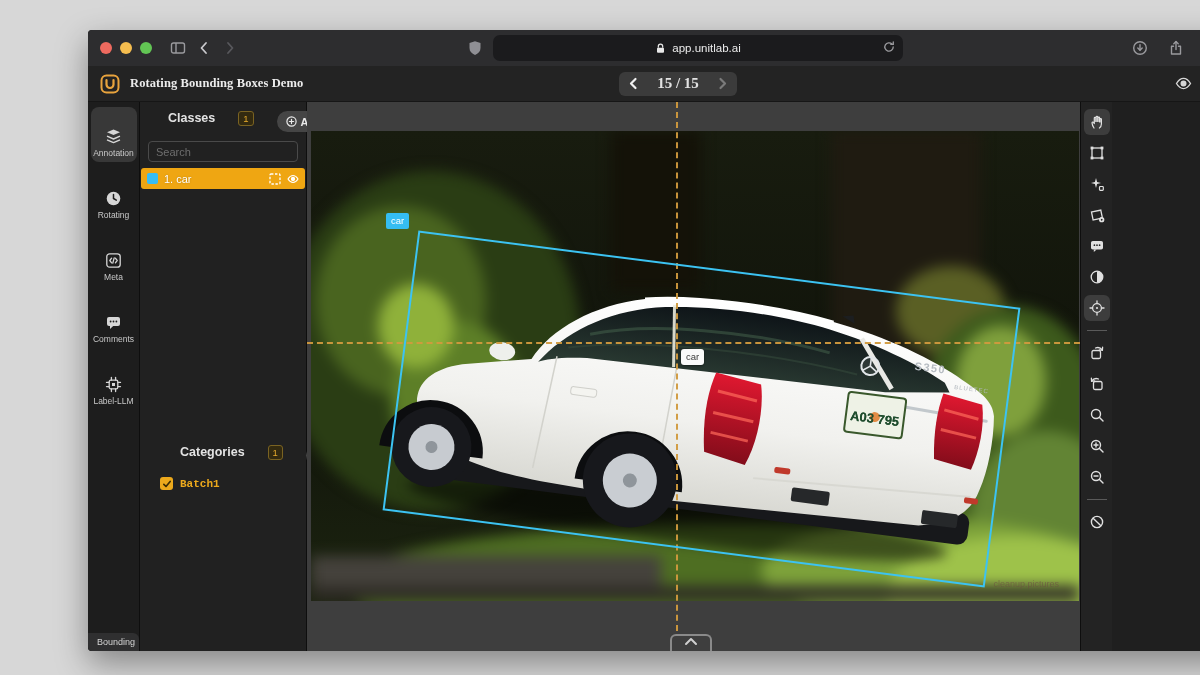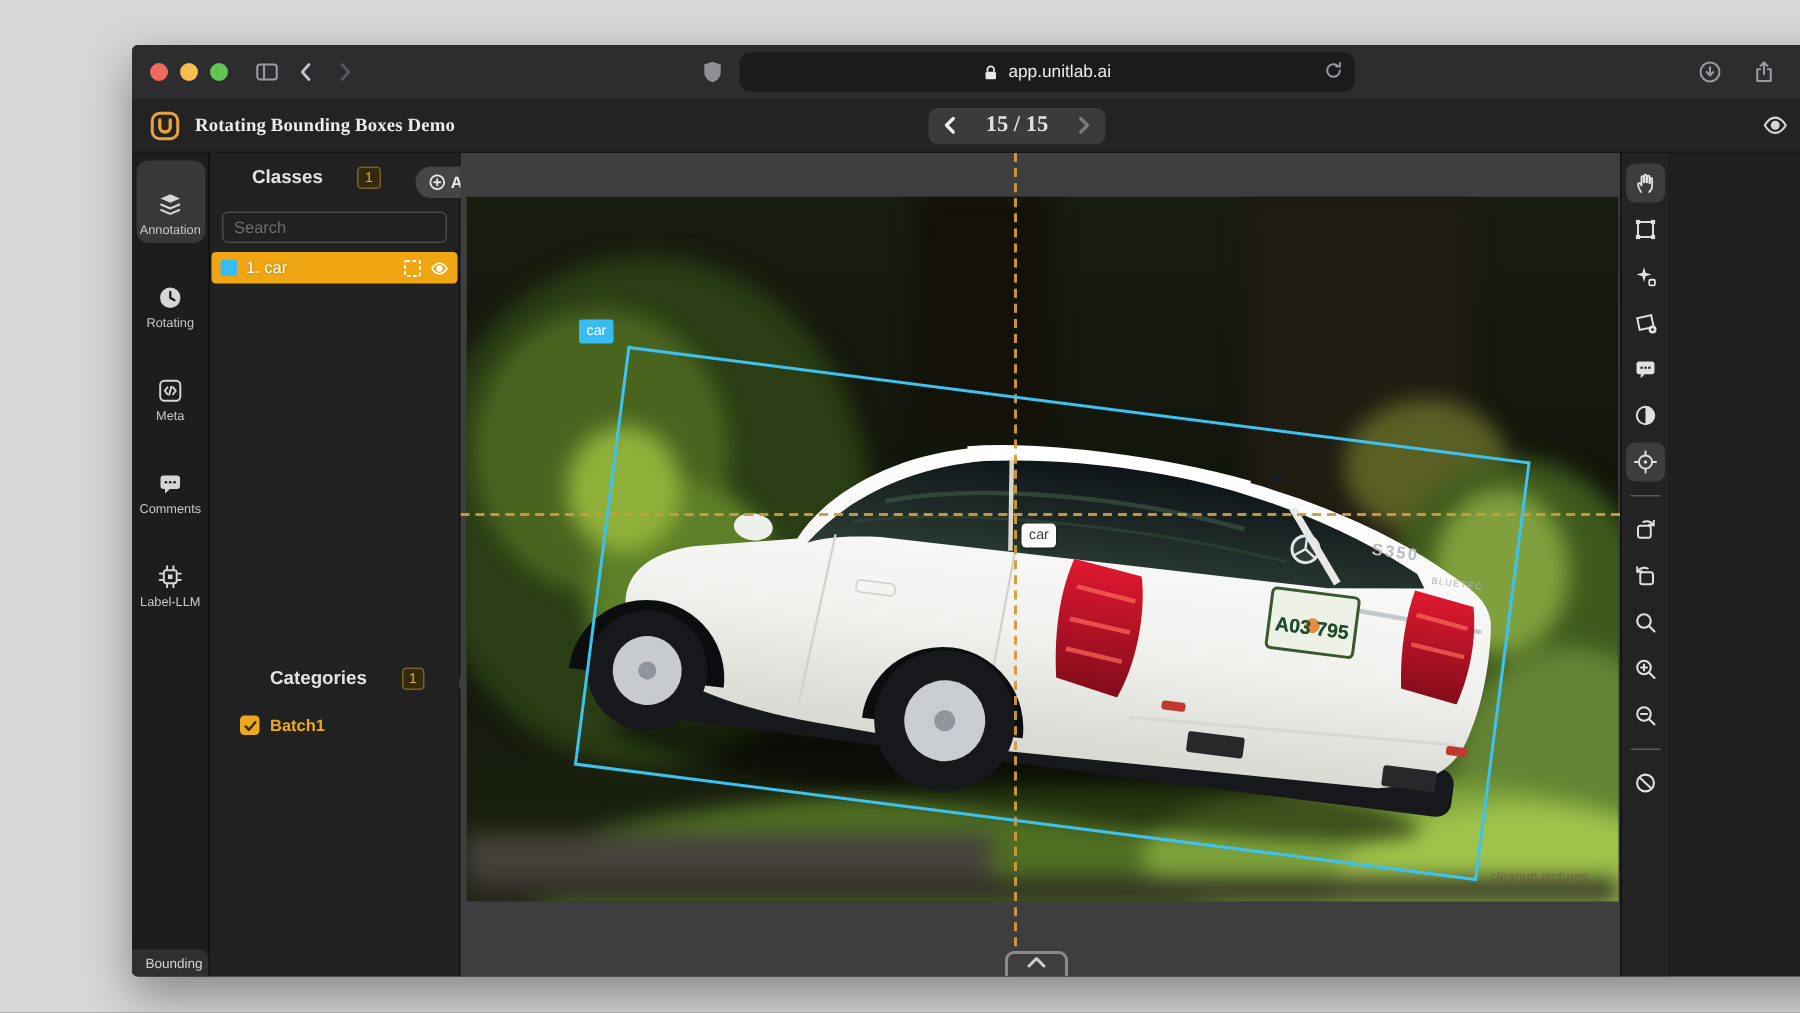--- a/index.html
+++ b/index.html
@@ -63,21 +63,21 @@
   .chev-btn { background:none; border:none; width:16px; height:16px; padding:0; cursor:pointer; }
   .search { margin-top:9px; width:100%; height:21px; background:transparent; border:1px solid #4a4a4a;
             border-radius:4px; color:#cfcfcf; font-size:11px; padding:0 7px; outline:none; }
   .search::placeholder { color:#6d6d6d; }
   .class-item { margin:6px -7px 0 -7px; height:21px; background:#efa612; border-radius:3px;
                 display:flex; align-items:center; gap:6px; padding:0 6px; cursor:pointer; }
   .swatch { width:11px; height:11px; border-radius:2px; background:#38bdf3; flex:none; }
   .class-item .lbl { color:#fff; font-size:11px; font-weight:400; text-shadow:0 0 2px rgba(0,0,0,.25); flex:1; }
   .class-item .ic { width:12px; height:12px; }
   .cats { position:absolute; top:334px; left:12px; right:0; padding:9px 8px 0; }
-  .cat-item { margin-top:11px; display:flex; align-items:center; gap:7px; cursor:pointer; }
+  .cat-item { margin-top:11px; display:flex; align-items:center; gap:7px; cursor:pointer;font-family:Liberation Mono, monospace; }
   .checkbox { width:13px; height:13px; background:#eca91c; border-radius:3px; display:flex;
               align-items:center; justify-content:center; }
   .checkbox svg { width:10px; height:10px; }
   .cat-item .lbl { color:#eca91c; font-size:11px; font-weight:700; }
 
   
   .canvas { width:773px; position:relative; background:#3e3e3e; overflow:hidden; }
   .photo { position:absolute; left:4px; top:29px; width:768px; height:470px; }
   .hline { position:absolute; left:0; right:0; top:240px; border-top:2px dashed #d19a3e; opacity:.95; }
   .vline { position:absolute; top:0; bottom:0; left:369px; border-left:2px dashed #d19a3e; opacity:.95; }

